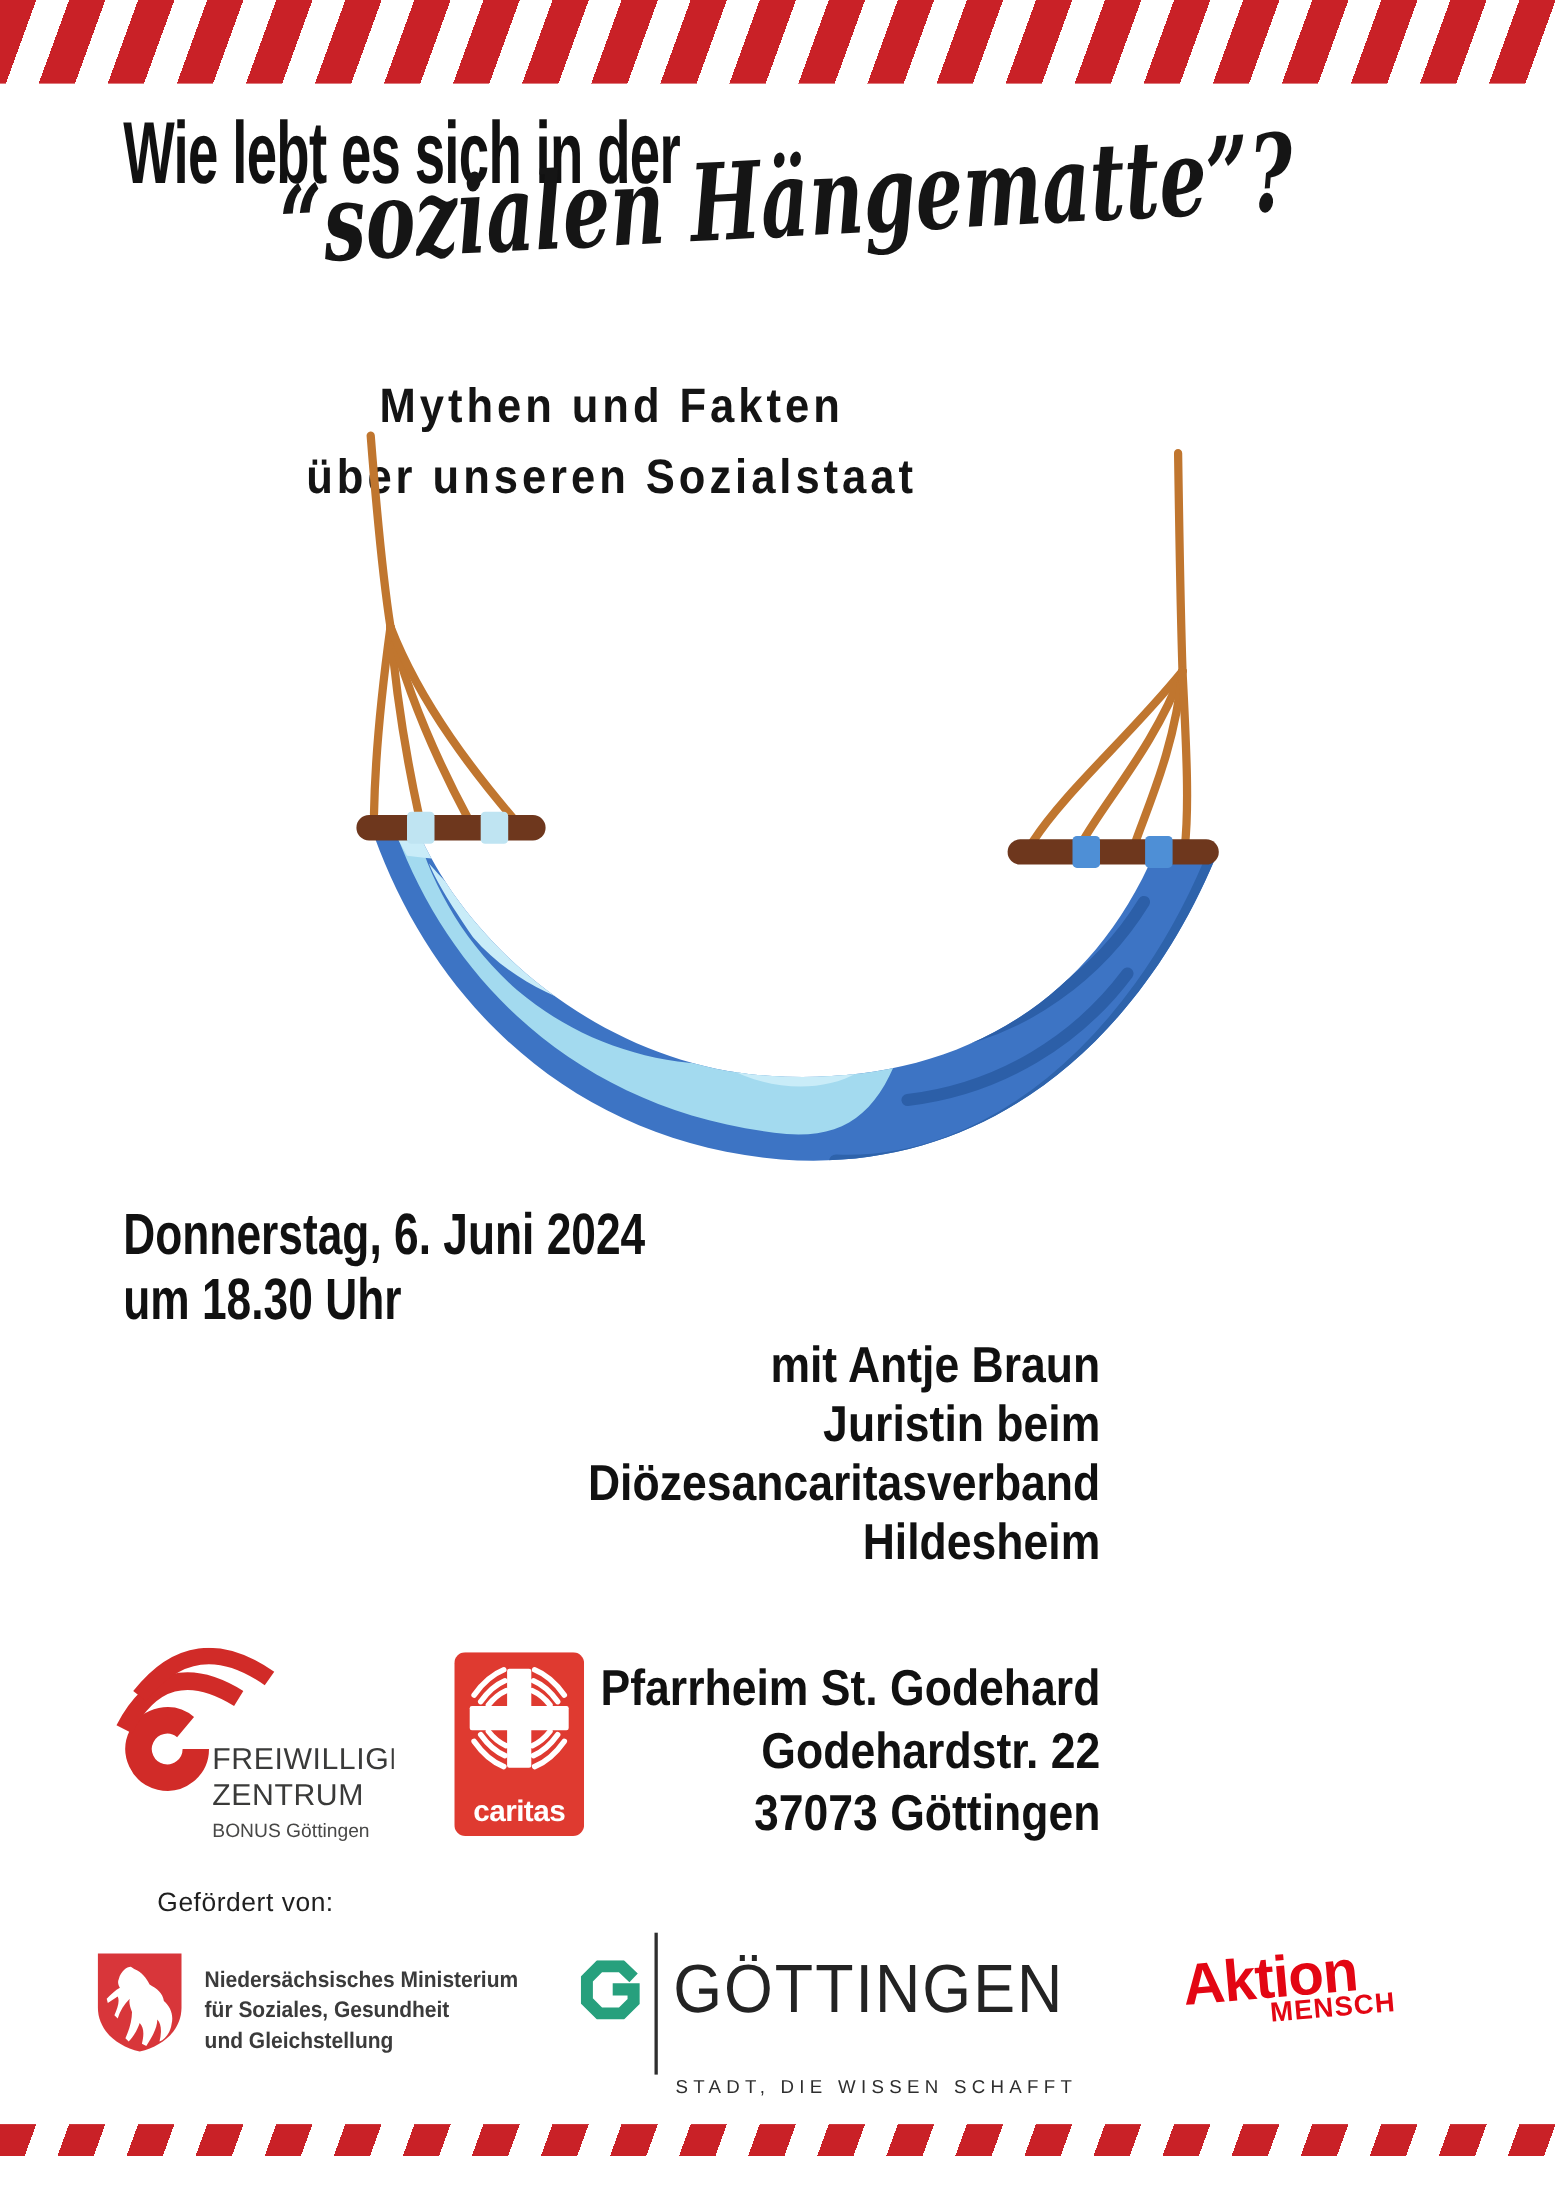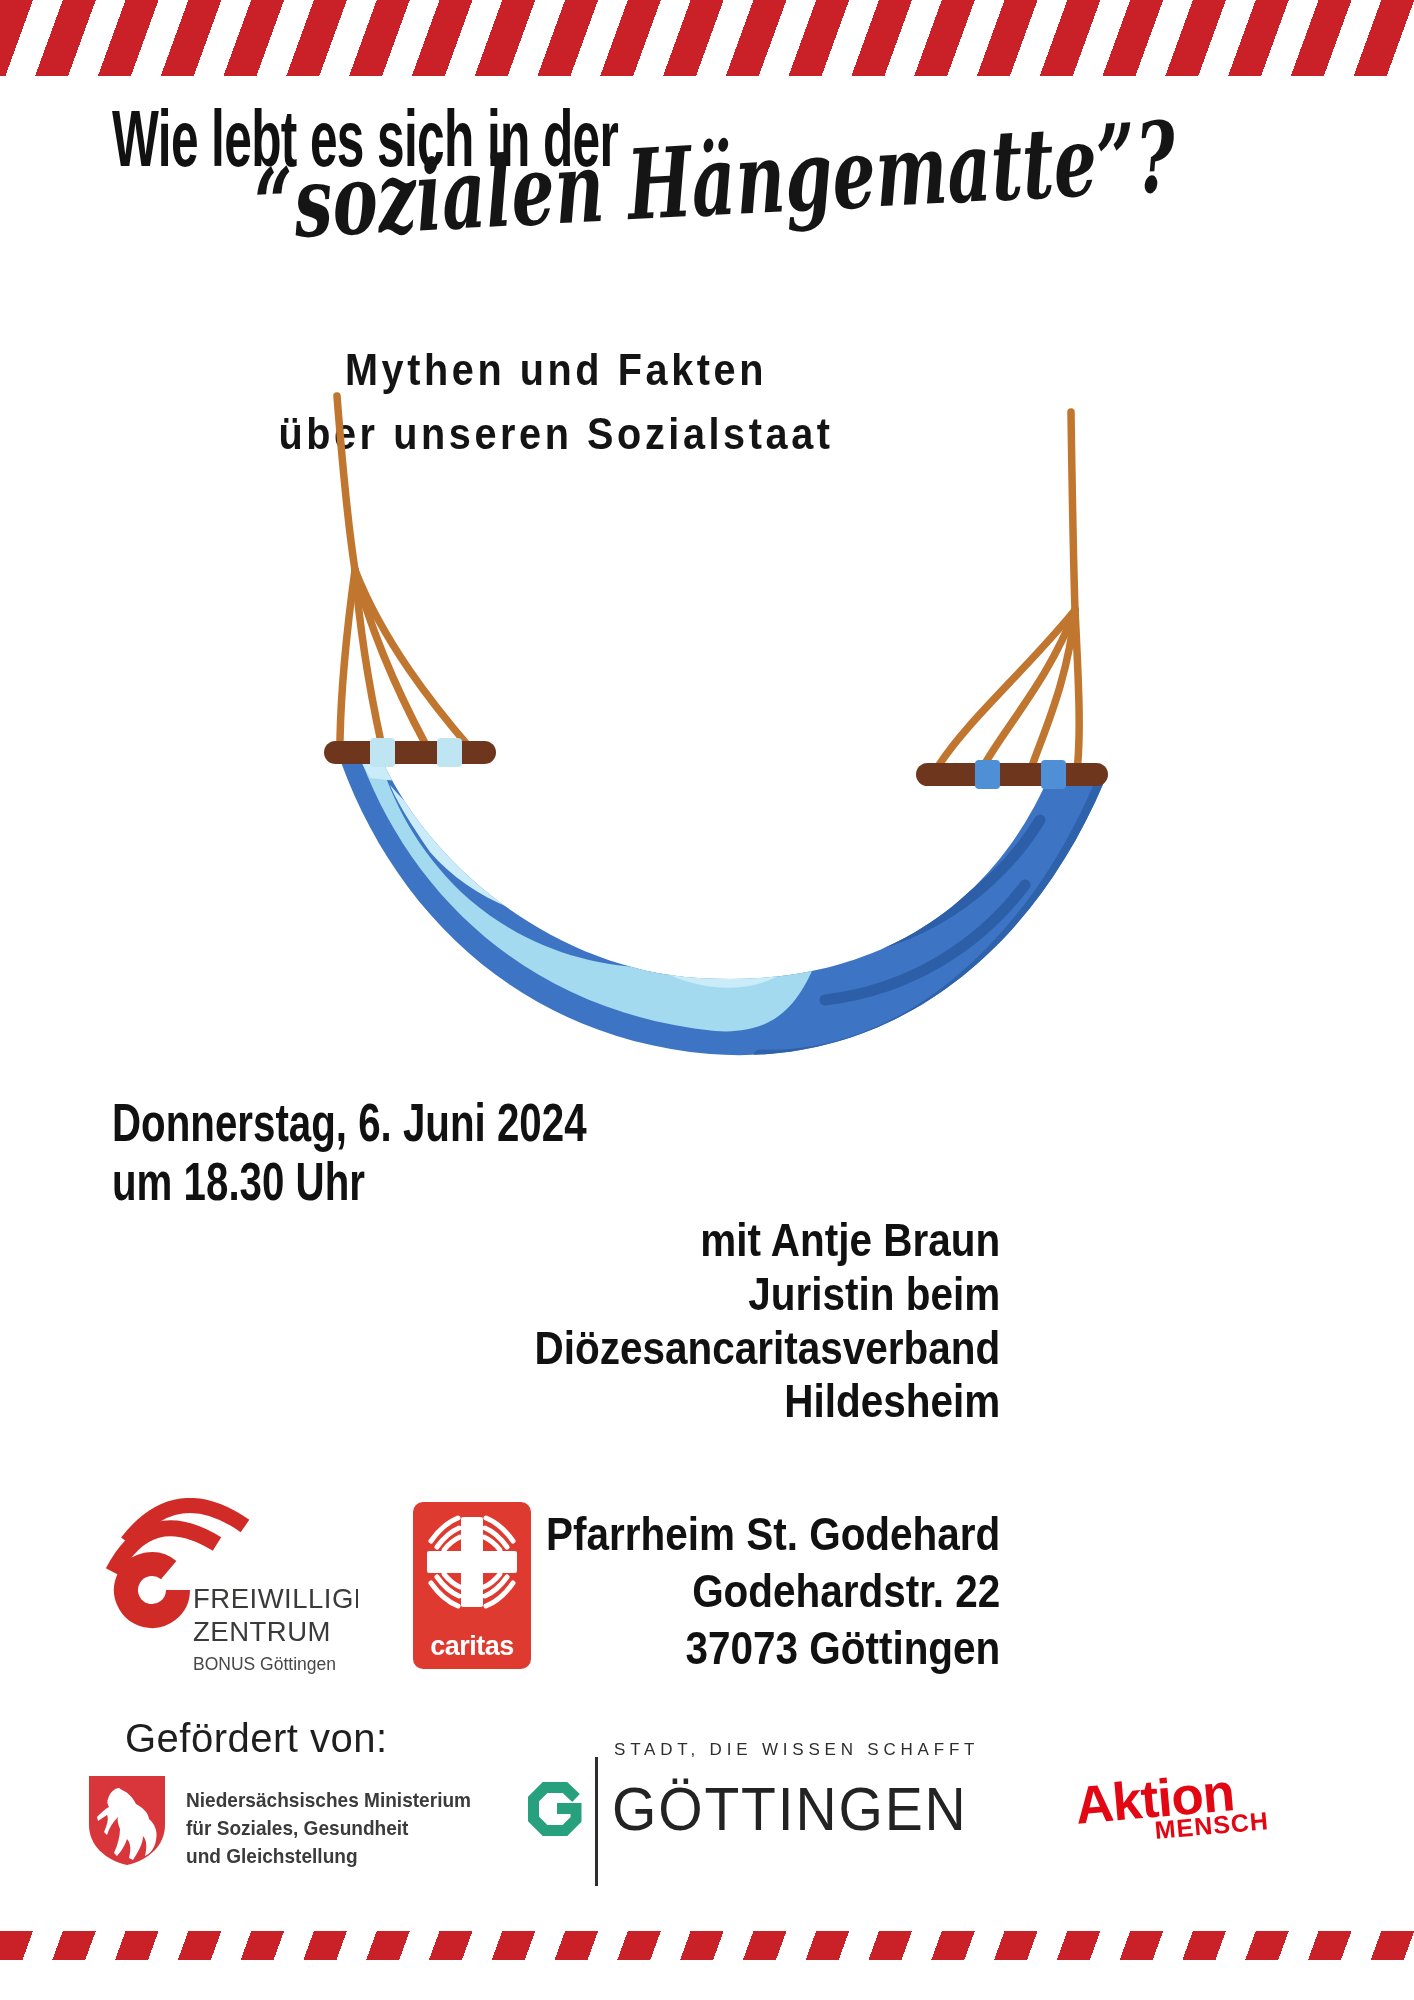--- a/index.html
+++ b/index.html
@@ -43,37 +43,37 @@
     transform:scaleX(0.88);transform-origin:100% 0;
   }
   .venue{
     position:absolute;right:414px;top:1506px;text-align:right;font-size:46px;
     font-weight:bold;line-height:1.24;white-space:nowrap;color:#111;
     transform:scaleX(0.88);transform-origin:100% 0;
   }
   .fz-logo{position:absolute;left:93px;top:1498px;}
   .caritas-logo{position:absolute;left:413px;top:1502px;}
   .funded-label{
-    position:absolute;left:125px;top:1716px;font-size:40px;color:#1F1F1F;letter-spacing:0.5px;
+    position:absolute;left:143px;top:1716px;font-size:24px;color:#1F1F1F;letter-spacing:0.5px;
   }
   .ministry-shield{position:absolute;left:86px;top:1773px;}
   .ministry-text{
     position:absolute;left:186px;top:1786px;font-size:20.5px;font-weight:bold;
     line-height:1.36;color:#3B3B3B;white-space:nowrap;
     transform:scaleX(0.93);transform-origin:0 0;
   }
   .goe-g{position:absolute;left:528px;top:1782px;}
   .goe-divider{position:absolute;left:595px;top:1757px;width:3px;height:129px;background:#2E2E2E;}
   .goe-name{
     position:absolute;left:612px;top:1773px;font-size:62px;font-weight:normal;
     letter-spacing:2px;color:#232323;white-space:nowrap;
     transform:scaleX(0.92);transform-origin:0 0;
   }
   .goe-tagline{
-    position:absolute;left:614px;top:1740px;font-size:17px;letter-spacing:4.8px;
+    position:absolute;left:614px;top:1888px;font-size:17px;letter-spacing:4.8px;
     color:#2E2E2E;white-space:nowrap;
   }
   .aktion{
     position:absolute;left:1073px;top:1779px;transform:rotate(-5deg);transform-origin:0 0;
     color:#E30613;white-space:nowrap;
   }
   .aktion-word1{font-size:53px;font-weight:bold;letter-spacing:-1px;line-height:1;}
   .aktion-word2{font-size:25px;font-weight:bold;letter-spacing:1px;margin-left:77px;margin-top:-7px;text-transform:uppercase;line-height:1;}
   svg text{font-family:"Liberation Sans",sans-serif;}
 </style>

